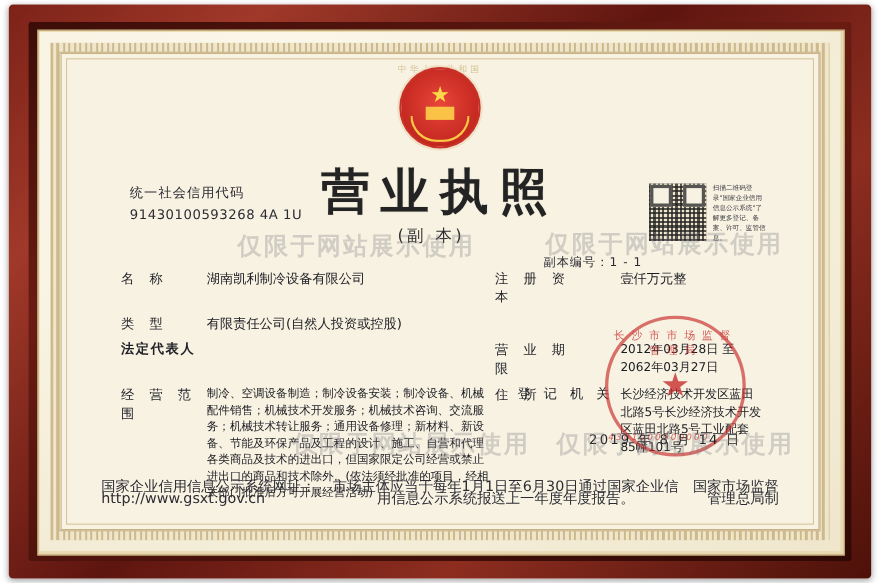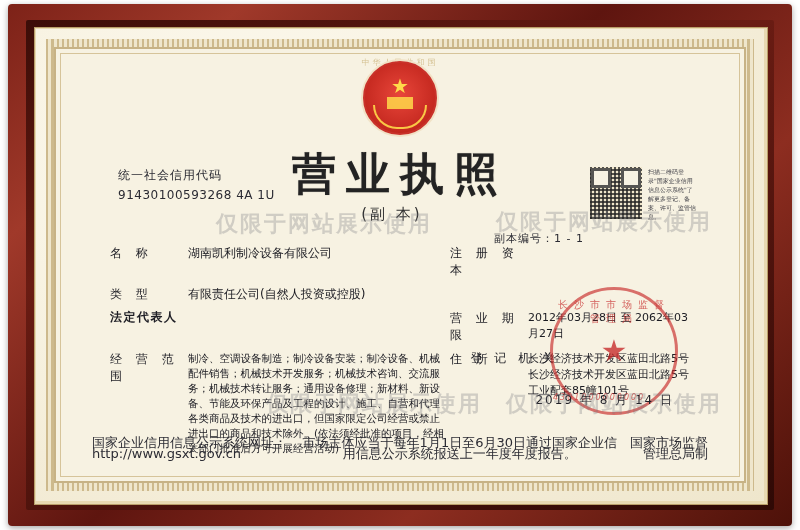--- a/index.html
+++ b/index.html
@@ -249,20 +249,21 @@
     font-size: 12px;
     line-height: 17px;
   }
   .col-left {
     width: 340px;
     display: flex;
   }
   .col-right {
     flex: 1;
     display: flex;
+    gap: 36px;
   }
   .flabel {
     width: 78px;
     flex: none;
     letter-spacing: 5px;
     color: #1f1f26;
     font-size: 12px;
   }
   .flabel.bold { font-weight: 700; letter-spacing: 1.5px; font-family: Liberation Mono, monospace; }
   .fvalue {
@@ -410,20 +411,21 @@
 
       <div class="fields">
 
         <div class="row">
           <div class="col-left">
             <div class="flabel">名    称</div>
             <div class="fvalue">湖南凯利制冷设备有限公司</div>
           </div>
           <div class="col-right">
             <div class="flabel">注 册 资 本</div>
+            <div class="fvalue">壹仟万元整</div>
           </div>
         </div>
 
         <div class="row">
           <div class="col-left">
             <div class="flabel">类    型</div>
             <div class="fvalue">有限责任公司(自然人投资或控股)</div>
           </div>
         </div>
 

